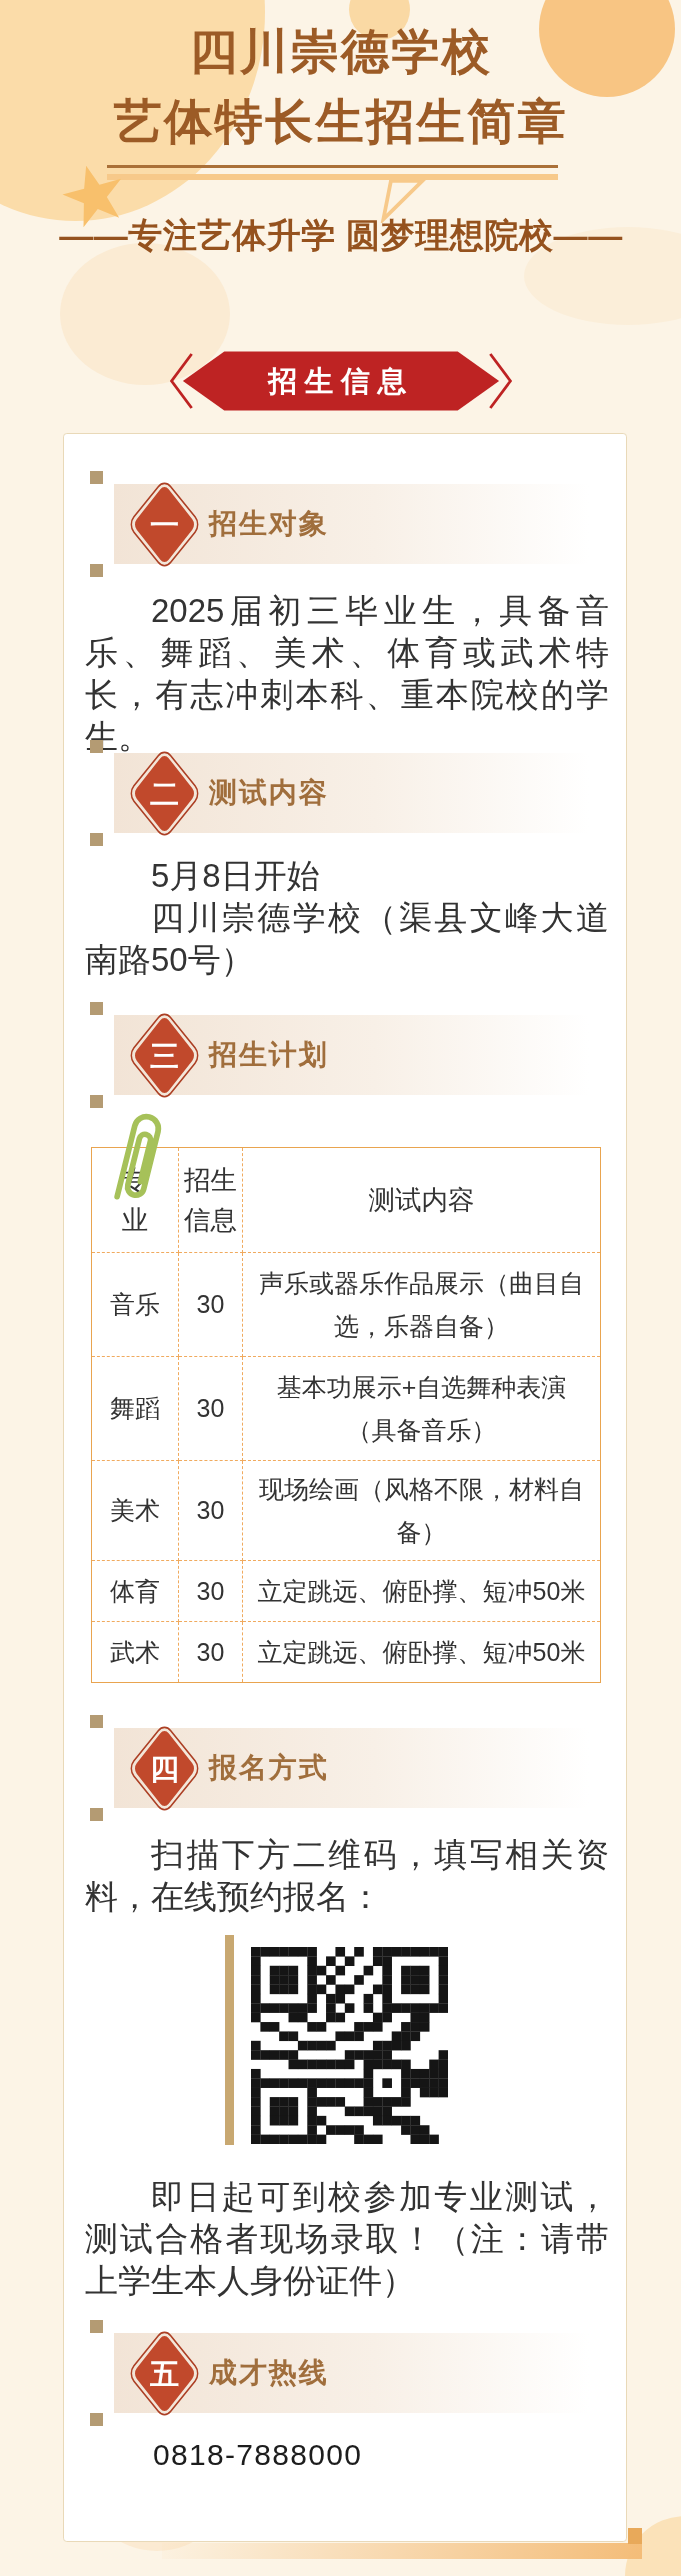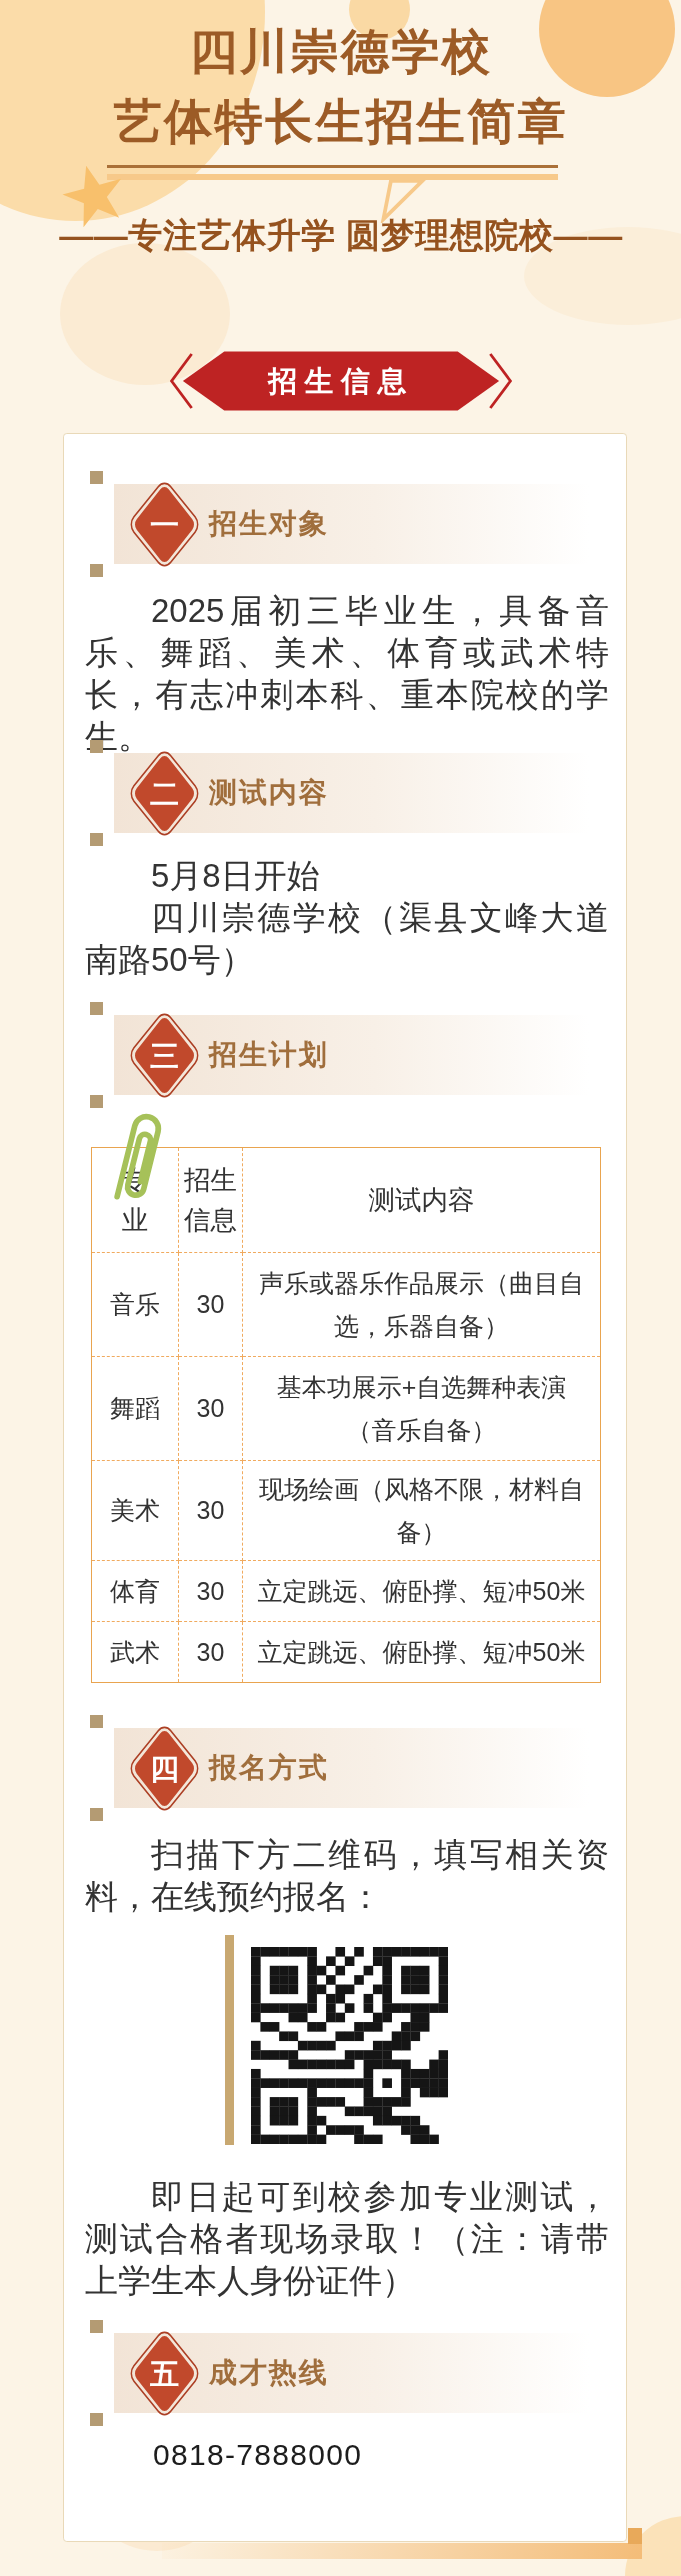--- a/index.html
+++ b/index.html
@@ -176,21 +176,21 @@
       <th>测试内容</th>
     </tr>
     <tr class="row-tall">
       <td>音乐</td>
       <td>30</td>
       <td>声乐或器乐作品展示（曲目自选，乐器自备）</td>
     </tr>
     <tr class="row-tall">
       <td>舞蹈</td>
       <td>30</td>
-      <td>基本功展示+自选舞种表演（音乐自备）</td>
+      <td>基本功展示+自选舞种表演（具备音乐）</td>
     </tr>
     <tr class="row-mid">
       <td>美术</td>
       <td>30</td>
       <td>现场绘画（风格不限，材料自备）</td>
     </tr>
     <tr class="row-short">
       <td>体育</td>
       <td>30</td>
       <td>立定跳远、俯卧撑、短冲50米</td>

